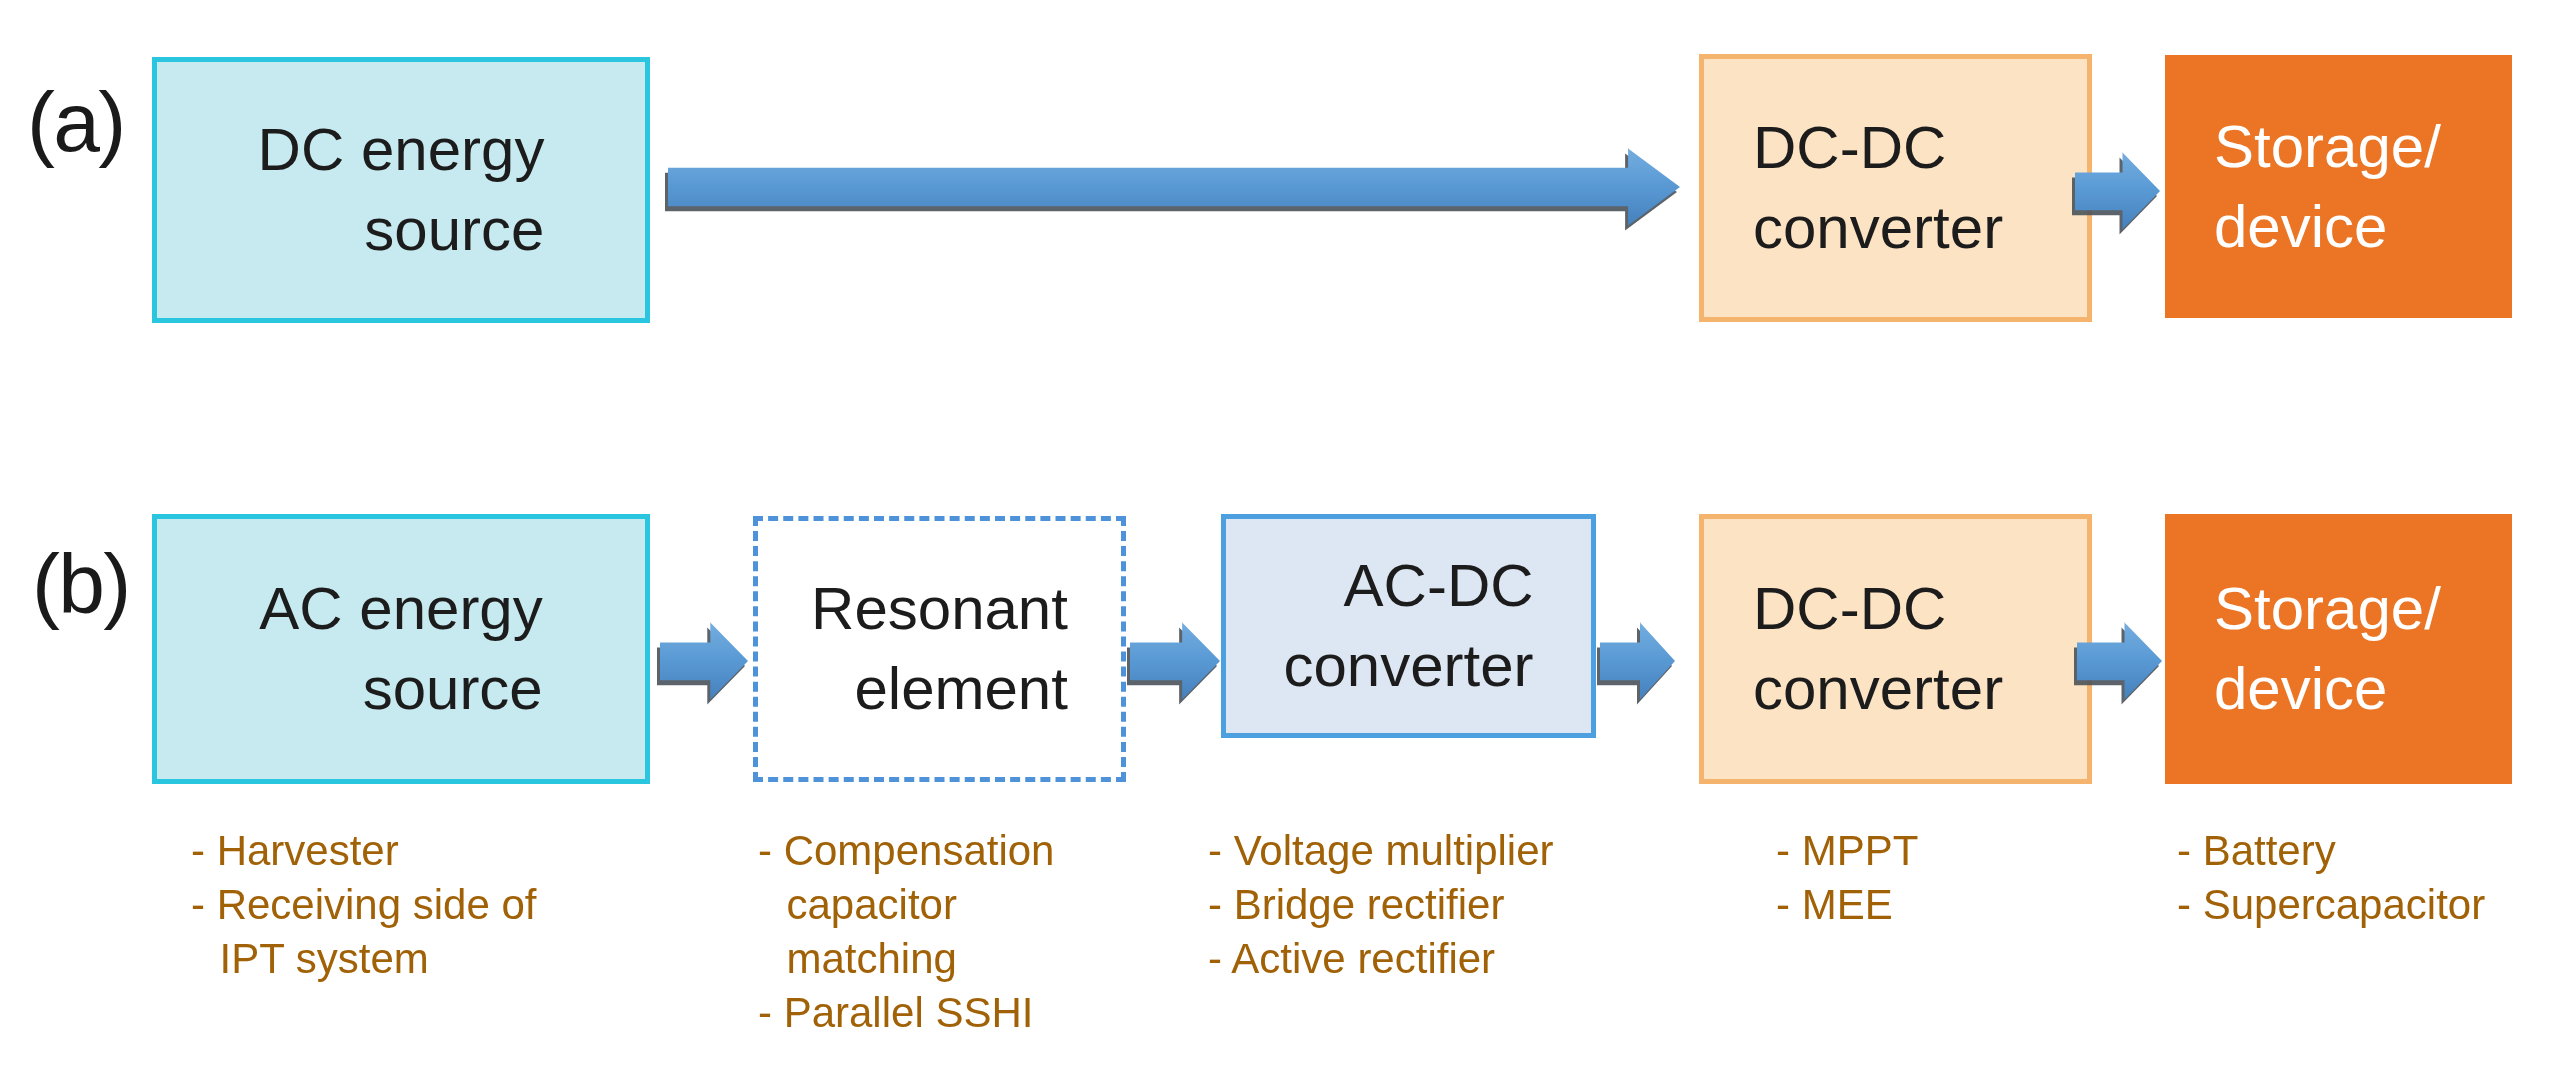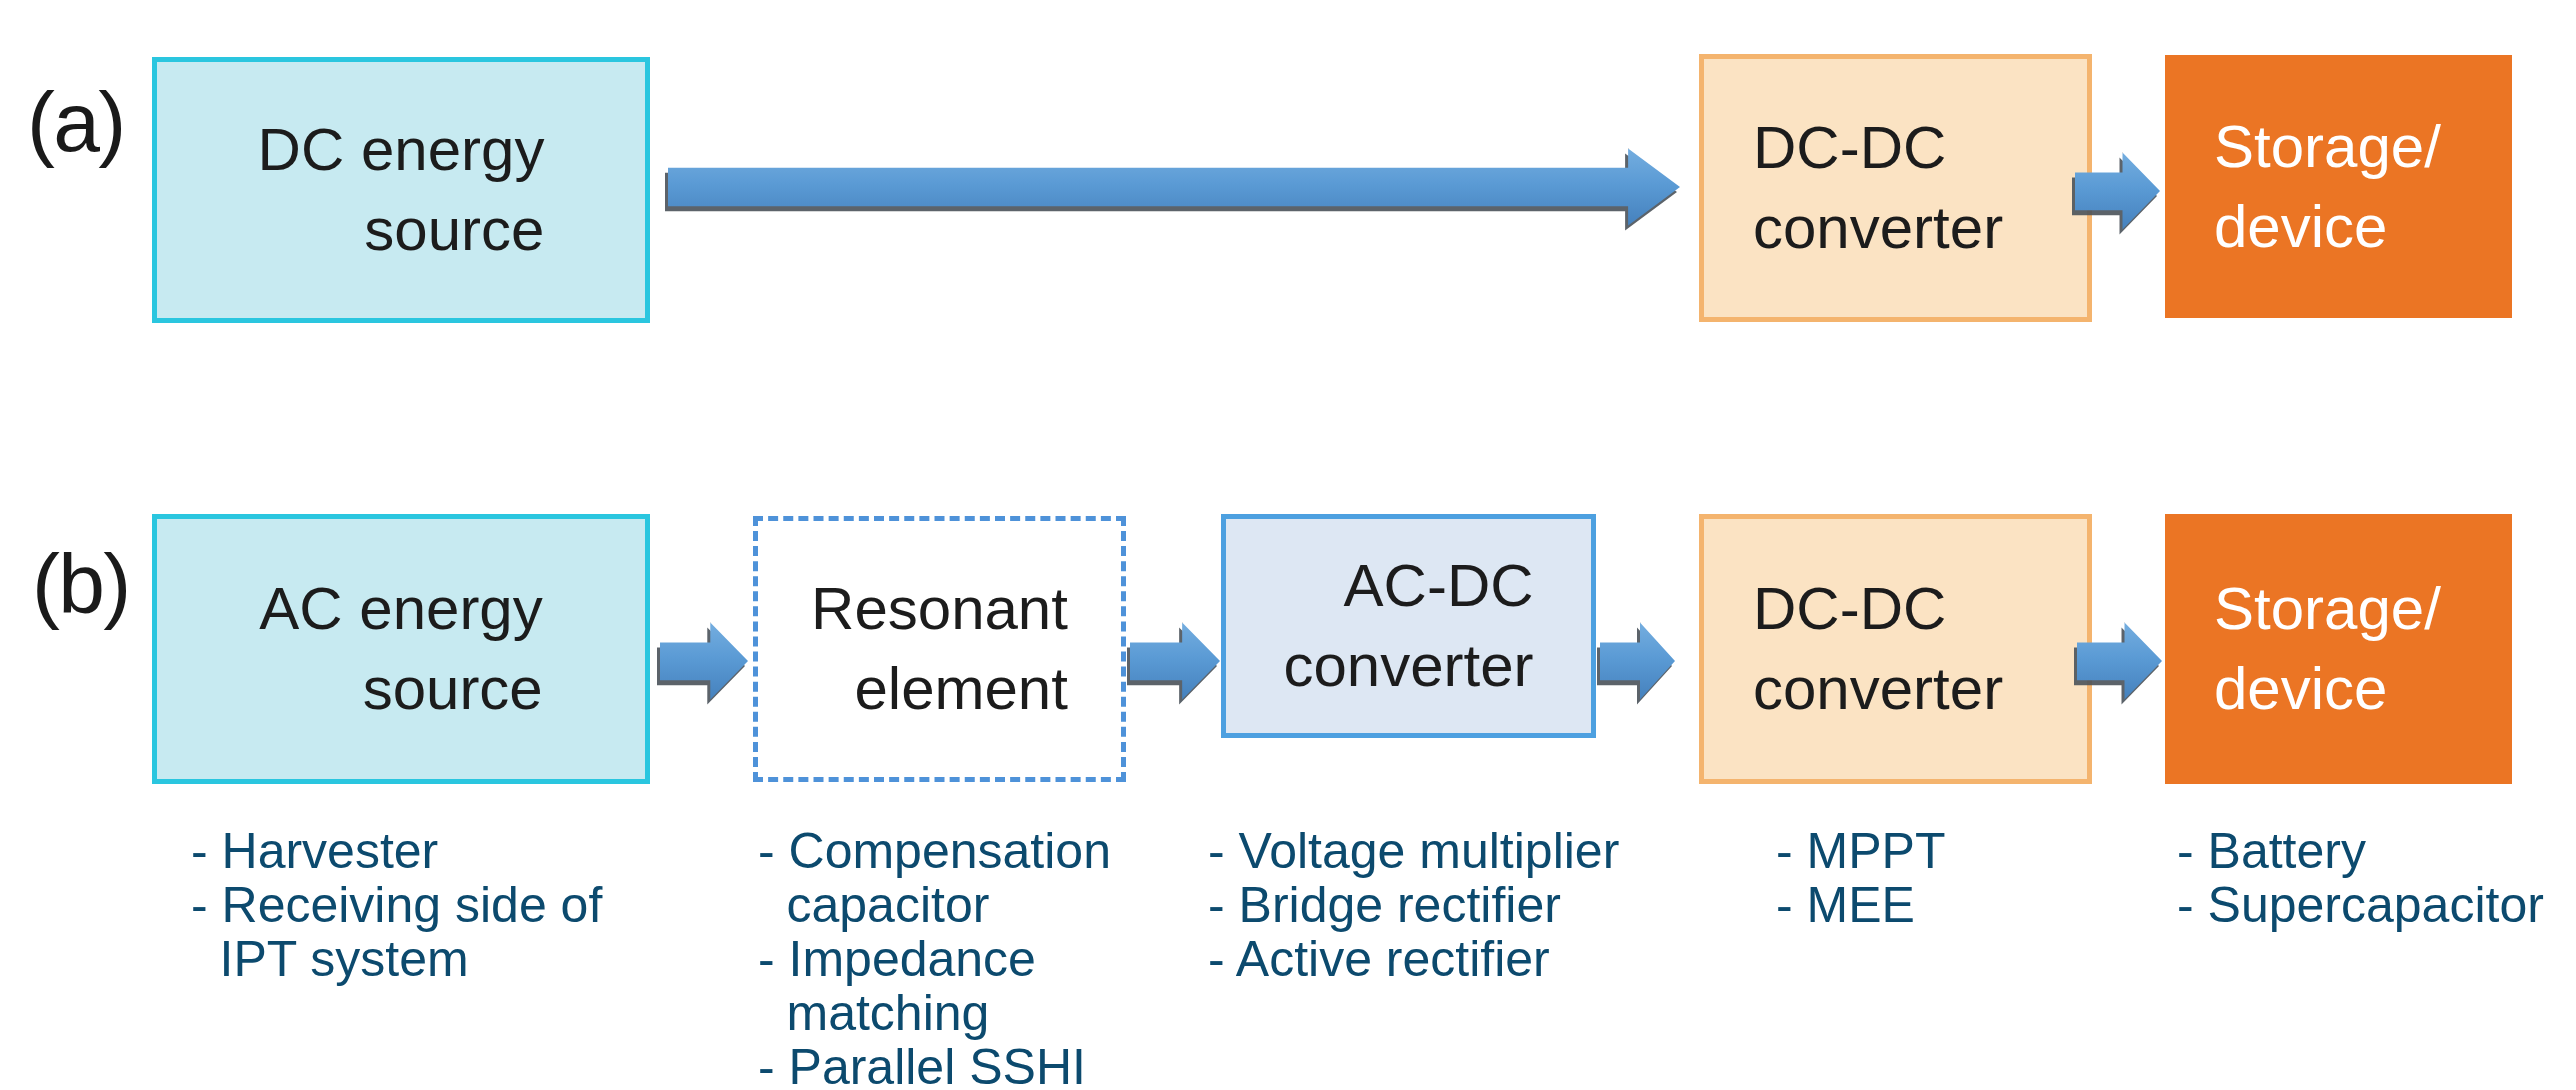--- a/index.html
+++ b/index.html
@@ -24,21 +24,21 @@
   .orange .boxlabel{color:#ffffff;}
   .blue{background:#dde7f3;border:5px solid #4da0e0;}
   .dashedbox{background:#ffffff;border:5px dashed #4e92d9;}
   .leftalign{justify-content:flex-start;text-align:left;}
   .leftalign .boxlabel{padding-left:49px;}
   .arrow{position:absolute;}
   .arrow svg{
     display:block;width:100%;height:100%;
     filter:drop-shadow(-2.5px 5.9px 0 rgba(74,82,90,0.9));
   }
-  .notes{position:absolute;font-size:50px;line-height:54px;color:#0c4a6e;}
+  .notes{position:absolute;font-size:42px;line-height:54px;color:#a16207;}
   .note-line{white-space:nowrap;}
   .note-line.cont{padding-left:28.5px;}
 </style>
 </head>
 <body>
 
 <div class="canvas">
 
   <div class="rowlabel" style="left:27px;top:80px">(a)</div>
 
@@ -130,21 +130,20 @@
 
   <div class="notes" style="left:191px;top:824px">
     <div class="note-line">- Harvester</div>
     <div class="note-line">- Receiving side of</div>
     <div class="note-line cont">IPT system</div>
   </div>
 
   <div class="notes" style="left:758px;top:824px">
     <div class="note-line">- Compensation</div>
     <div class="note-line cont">capacitor</div>
-    <div class="note-line">- Impedance</div>
     <div class="note-line cont">matching</div>
     <div class="note-line">- Parallel SSHI</div>
   </div>
 
   <div class="notes" style="left:1208px;top:824px">
     <div class="note-line">- Voltage multiplier</div>
     <div class="note-line">- Bridge rectifier</div>
     <div class="note-line">- Active rectifier</div>
   </div>
 

